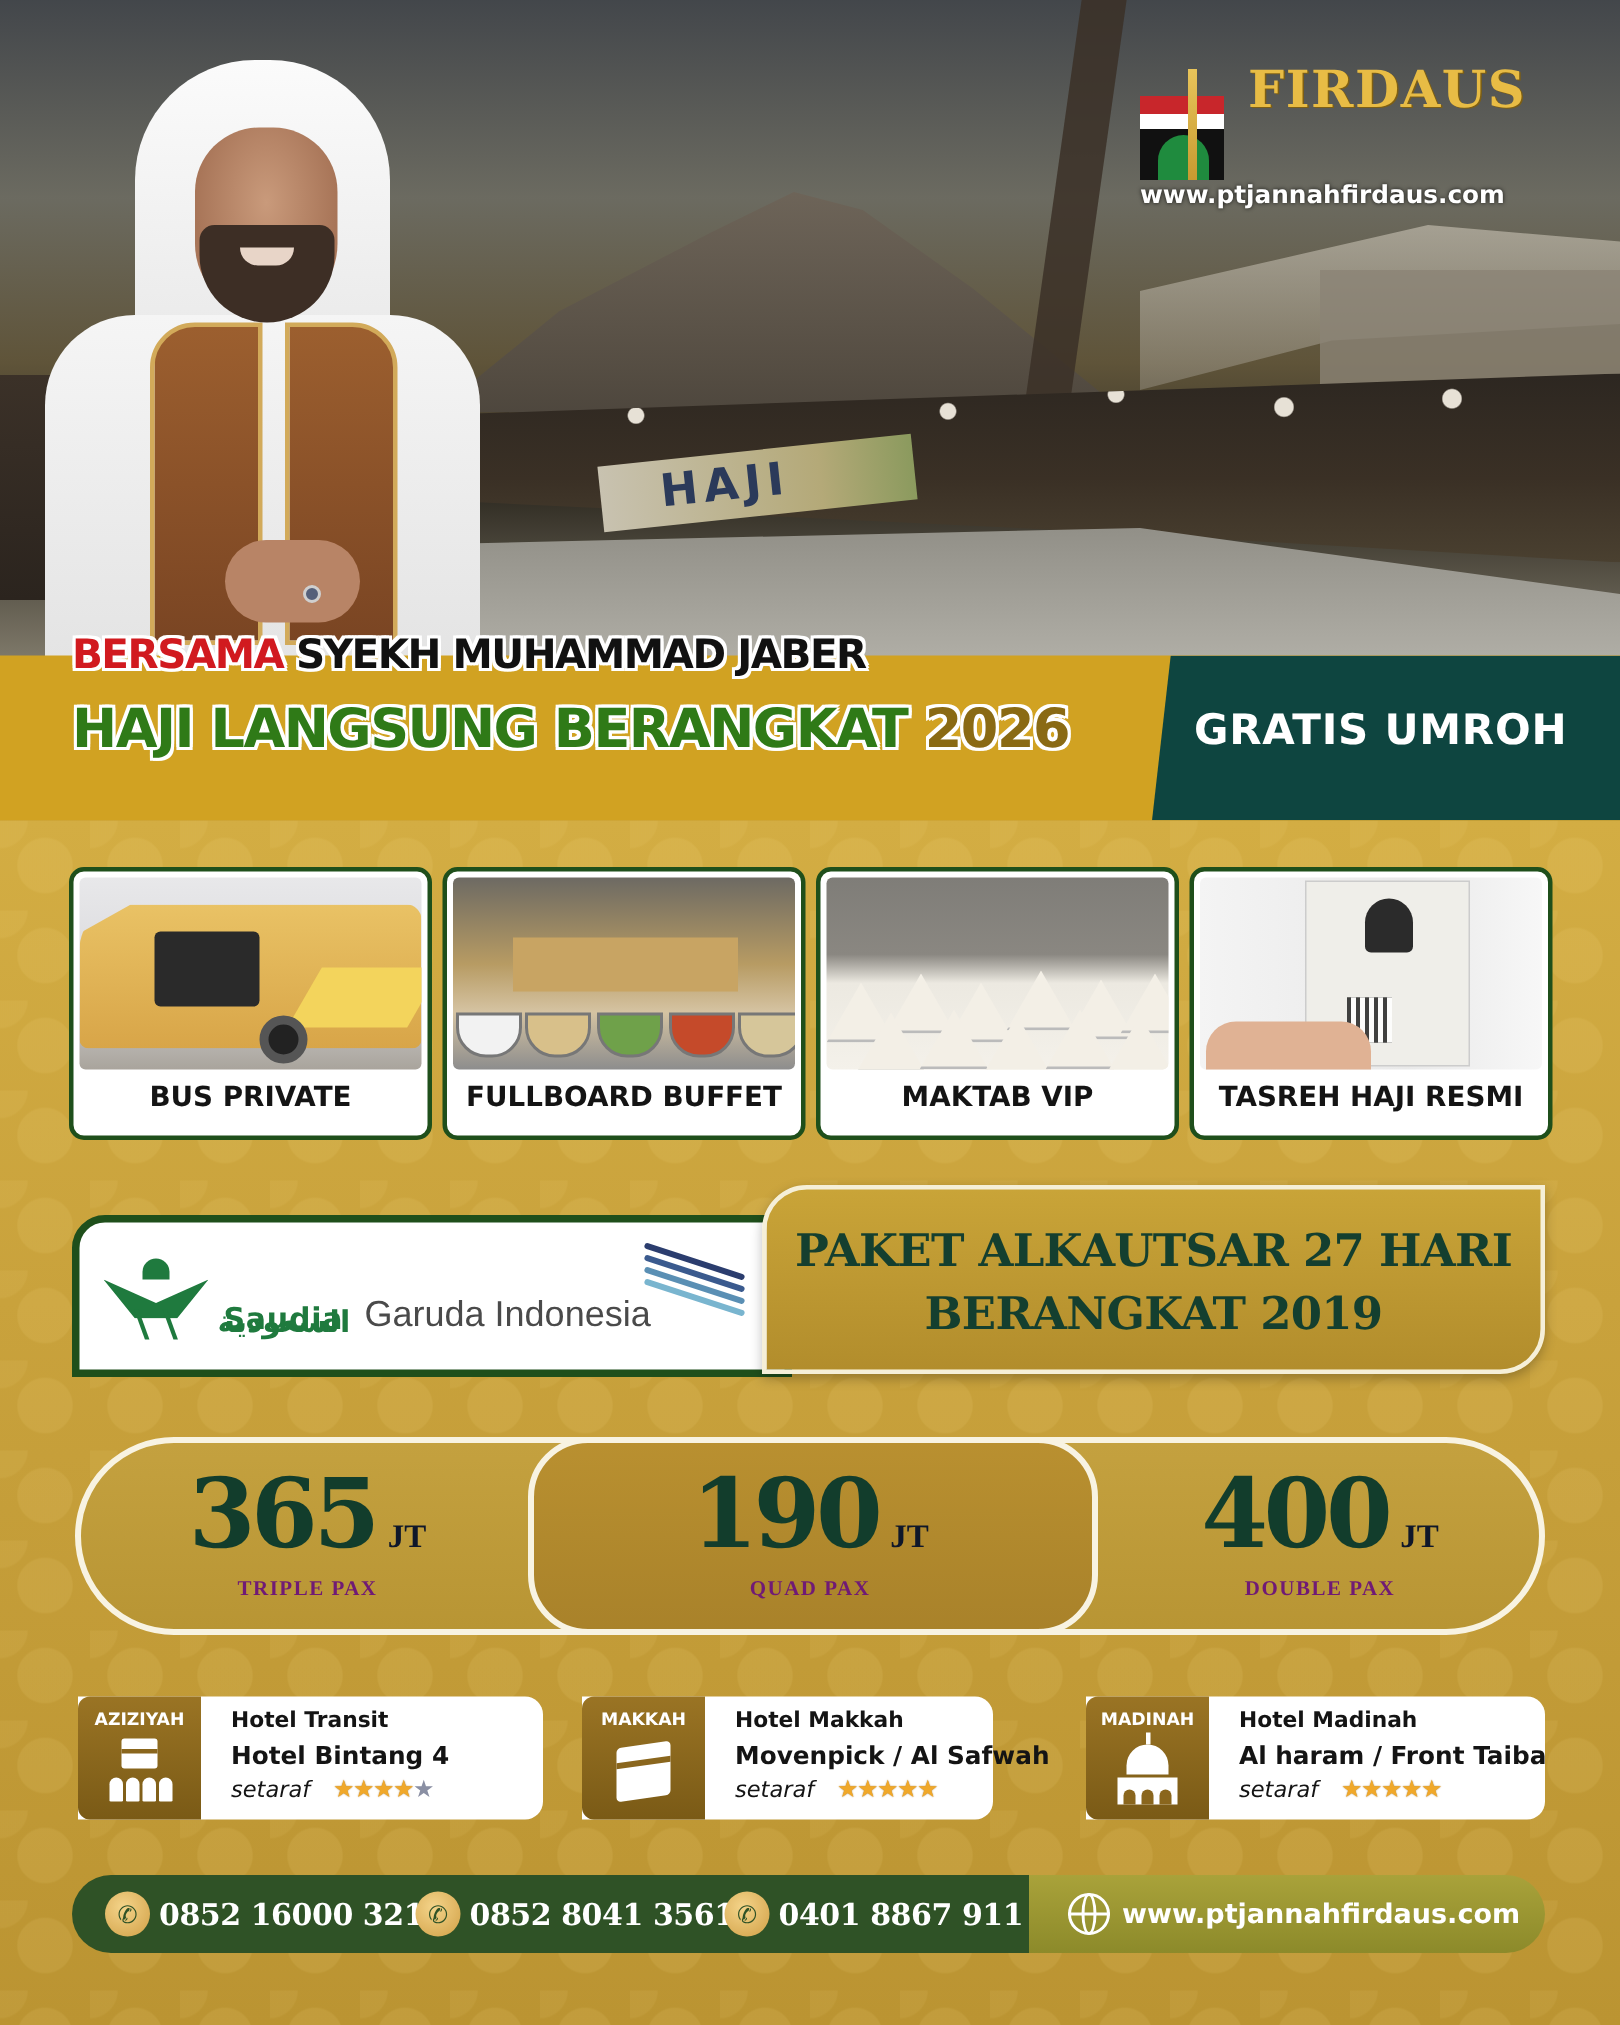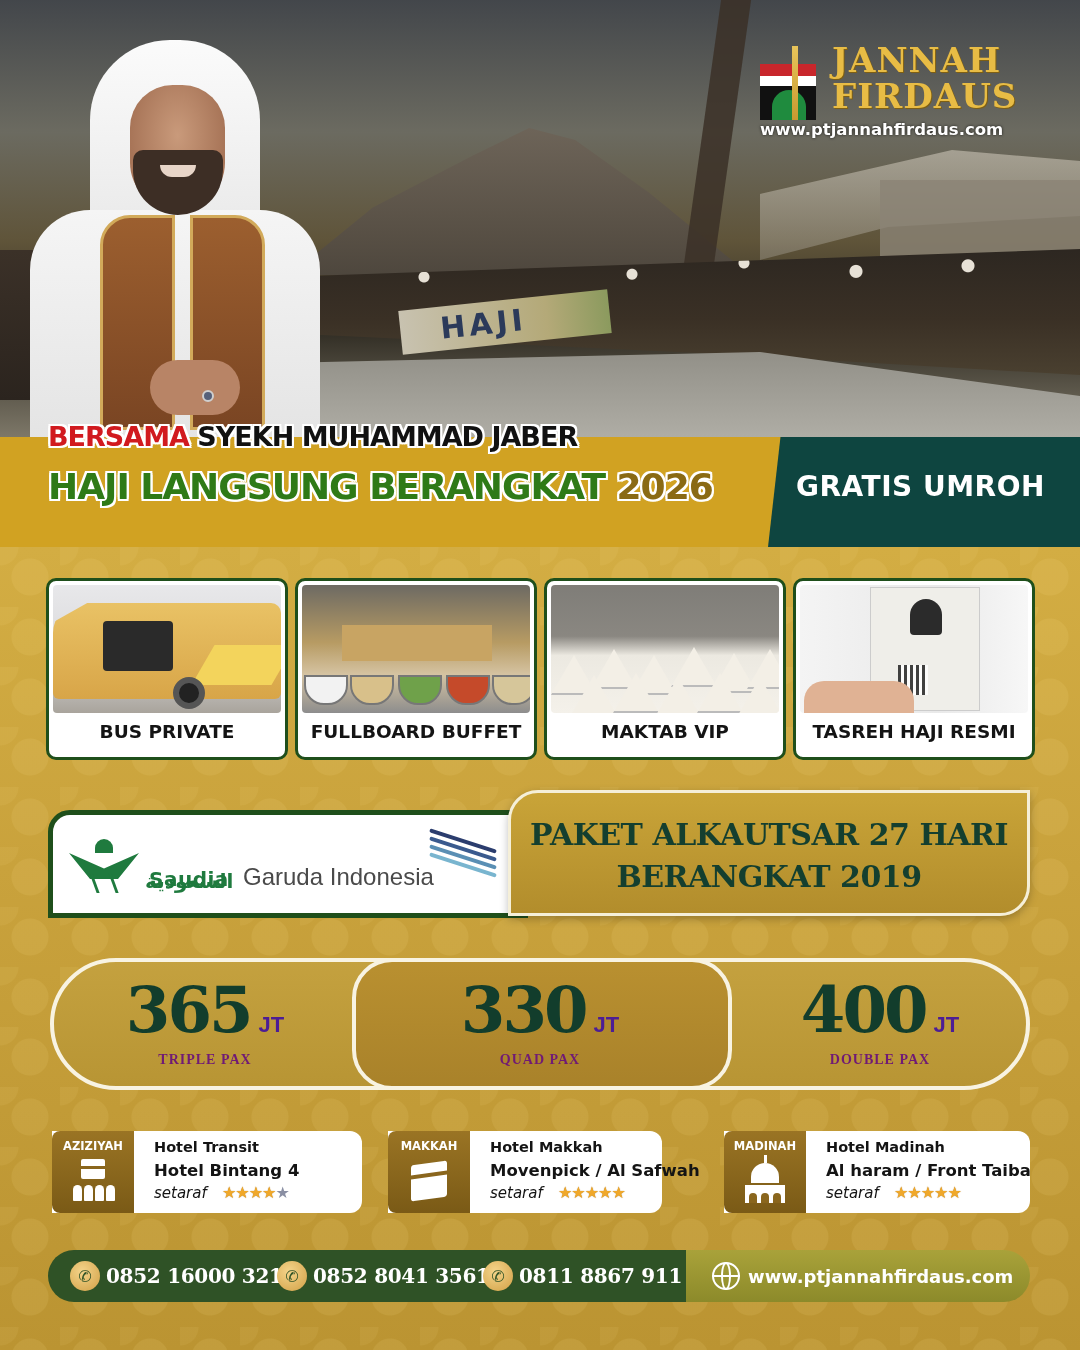--- a/index.html
+++ b/index.html
@@ -263,21 +263,21 @@
       border: 4px solid #f8f3e2; border-radius: 40px;
       background: linear-gradient(180deg, #b99030, #a9822a);
     }
     .price-item { position: absolute; top: 970px; width: 300px; text-align: center; }
     .price-item .amount-row { display: flex; justify-content: center; align-items: baseline; gap: 8px; }
     .price-item .amount {
       font-family: "DejaVu Serif", serif; font-weight: bold; font-size: 64px;
       color: #123d2c; letter-spacing: -3px; line-height: 80px;
     }
     .price-item .unit {
-      font-family: Liberation Sans, sans-serif; font-weight: bold; font-size: 22px; color: #4c1d95;
+      font-family: Liberation Serif, serif; font-weight: bold; font-size: 22px; color: #0f172a;
     }
     .price-item .label {
       font-family: Liberation Serif, serif; font-weight: bold; font-size: 14px;
       color: #701a75; letter-spacing: 1px; margin-top: 2px;
     }
     .price-item.p1 { left: 55px; }
     .price-item.p2 { left: 390px; }
     .price-item.p3 { left: 730px; }
 
     
@@ -384,21 +384,20 @@
 
 <div class="logo">
   <div class="logo-mark">
     <div class="red"></div>
       <div class="white"></div>
       <div class="black"></div>
     <div class="dome"></div>
       <div class="minaret"></div>
   </div>
   <div class="logo-text">
-    <div>JANNAH</div>
     <div>FIRDAUS</div>
   </div>
   <div class="logo-url">www.ptjannahfirdaus.com</div>
 </div>
 
 <div class="title-band"></div>
 <div class="gratis-box"></div>
 <div class="gratis-text">GRATIS UMROH</div>
 
 <div class="bersama-line">
@@ -487,21 +486,21 @@
 
 <div class="price-item p1">
   <div class="amount-row">
     <span class="amount">365</span>
     <span class="unit">JT</span>
   </div>
   <div class="label">TRIPLE PAX</div>
 </div>
 <div class="price-item p2">
   <div class="amount-row">
-    <span class="amount">330</span>
+    <span class="amount">190</span>
     <span class="unit">JT</span>
   </div>
   <div class="label">QUAD PAX</div>
 </div>
 <div class="price-item p3">
   <div class="amount-row">
     <span class="amount">400</span>
     <span class="unit">JT</span>
   </div>
   <div class="label">DOUBLE PAX</div>
@@ -568,18 +567,18 @@
 <div class="phone f1">
   <div class="phone-icon">✆</div>
   <span class="phone-num">0852 16000 321</span>
 </div>
 <div class="phone f2">
   <div class="phone-icon">✆</div>
   <span class="phone-num">0852 8041 3561</span>
 </div>
 <div class="phone f3">
   <div class="phone-icon">✆</div>
-  <span class="phone-num">0811 8867 911</span>
+  <span class="phone-num">0401 8867 911</span>
 </div>
 <div class="web">
   <div class="web-icon"></div>
   <span class="web-text">www.ptjannahfirdaus.com</span>
 </div>
 
 </body></html>

